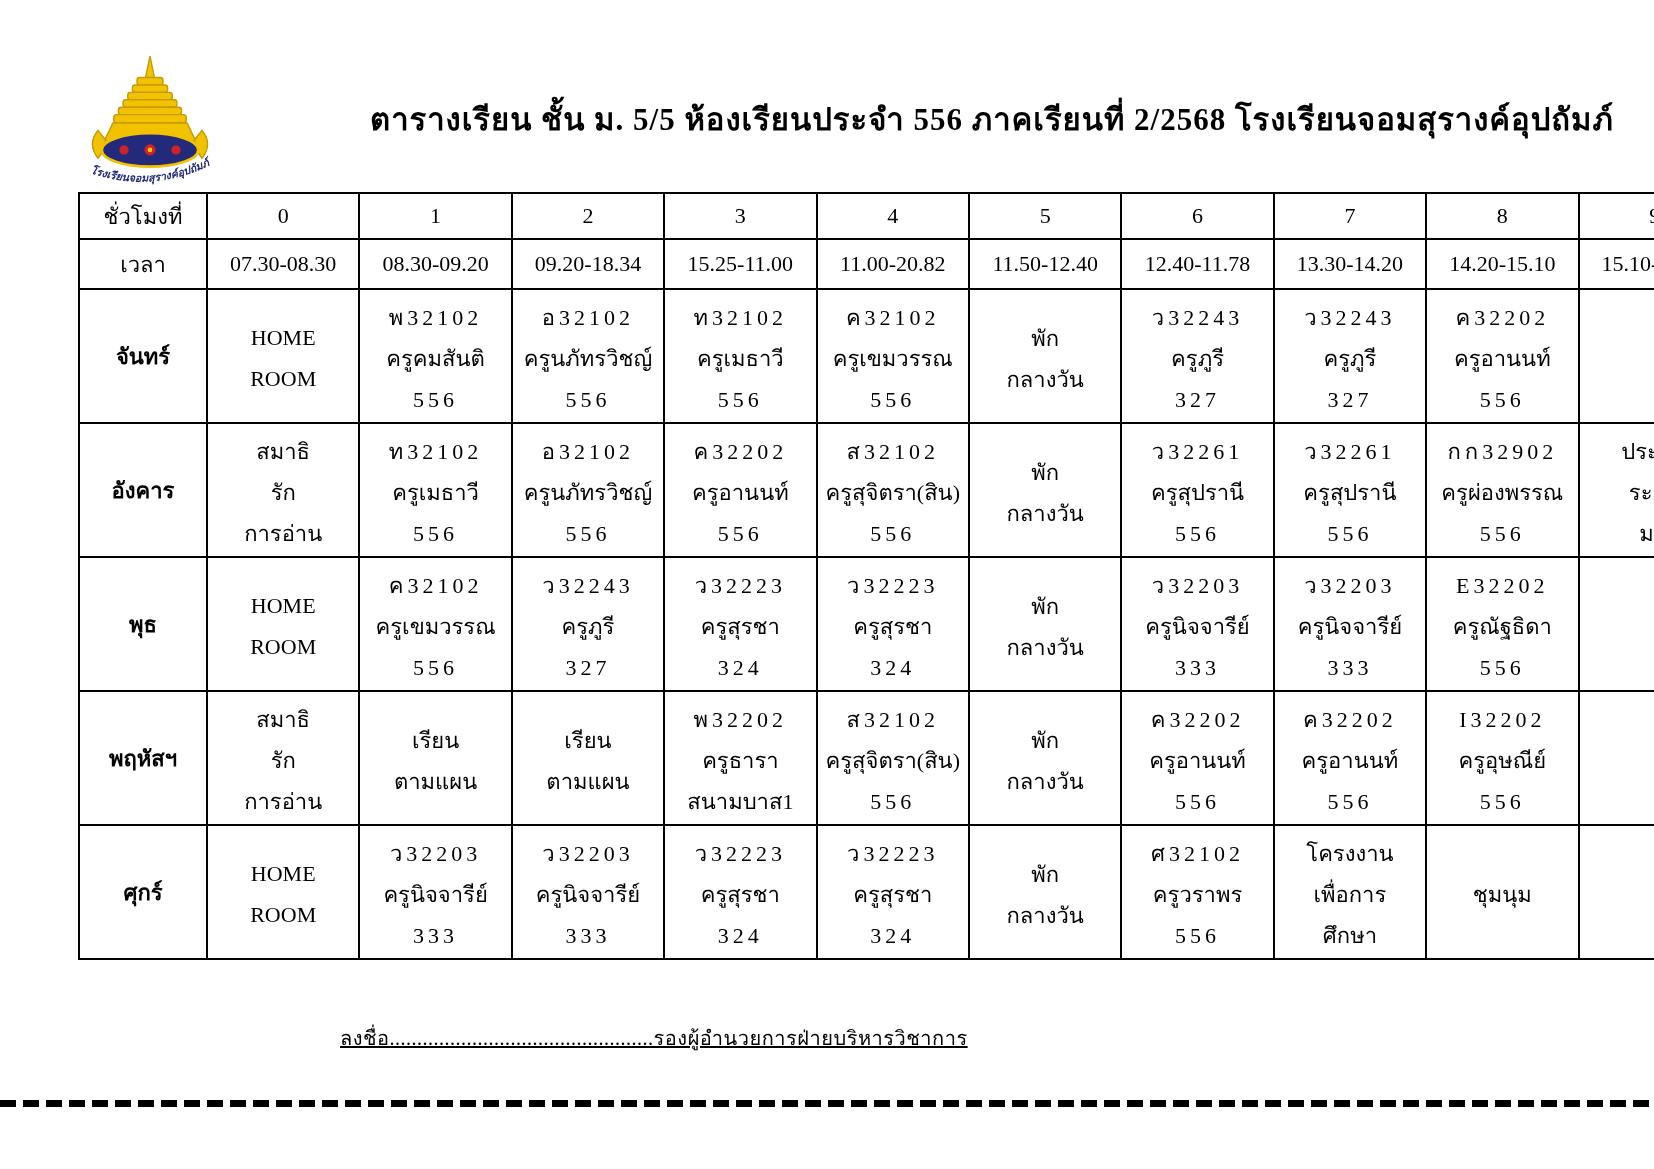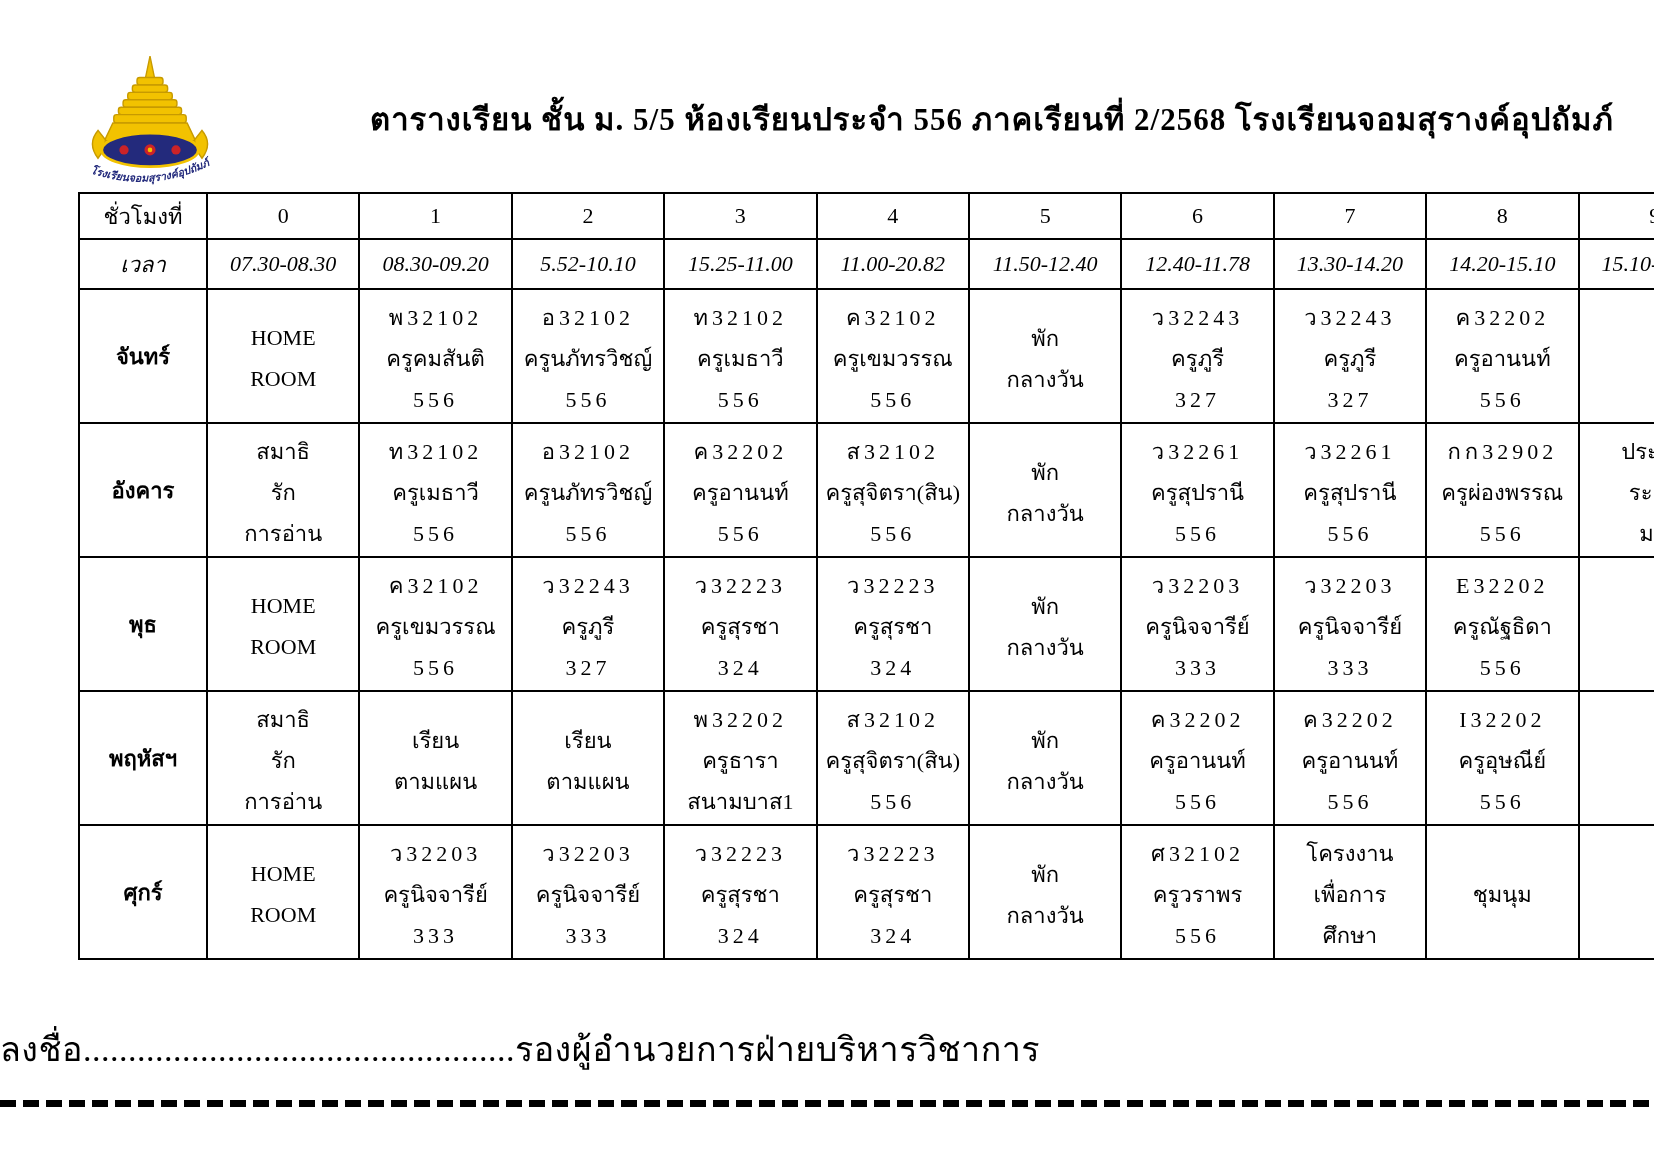--- a/index.html
+++ b/index.html
@@ -7,31 +7,31 @@
        font-family:"Liberation Serif","DejaVu Serif",serif;color:#000;}
   .page{position:absolute;inset:0;}
   .header{position:absolute;top:50px;left:85px;right:40px;height:145px;display:flex;align-items:center;}
   .logo{width:130px;height:140px;flex:0 0 auto;}
   .title{flex:1;text-align:right;font-size:31px;font-weight:bold;letter-spacing:1px;padding-bottom:8px;}
   table.timetable{position:absolute;top:192px;left:78px;width:1654px;
        border-collapse:collapse;table-layout:fixed;}
   table.timetable td{border:2px solid #000;text-align:center;vertical-align:middle;
        font-size:22px;padding:0;overflow:hidden;}
   td.colhead{height:44px;font-size:22px;}
-  td.timecell{height:48px;font-size:21px;white-space:nowrap;font-style:italic;}
+  td.timecell{height:48px;font-size:21px;white-space:nowrap;}
   td.rowhead{font-size:24px;}
   td.dayname{font-weight:bold;font-size:27px;margin-top:28px;}
   td.slot{vertical-align:top;}
   .slot-inner{display:flex;flex-direction:column;align-items:stretch;padding-top:5px;}
   .cell-line{height:41px;display:flex;align-items:center;justify-content:center;
        white-space:nowrap;font-size:22px;}
   .cell-line.spaced{letter-spacing:4px;}
   .dayrow td{height:132px;}
   .signature{position:absolute;top:1022px;left:0;width:1654px;box-sizing:border-box;
-       font-size:34px;letter-spacing:0.5px;}
+       padding-left:340px;font-size:20px;letter-spacing:0.5px;text-decoration:underline;}
   .bottom-dashes{position:absolute;top:1100px;left:0;width:1654px;height:7px;
        background:repeating-linear-gradient(90deg,#000 0 16px,#fff 16px 23px);}
 </style>
 </head>
 <body>
 
 <div class="page">
 
   <div class="header">
     <div class="logo">
@@ -91,21 +91,21 @@
           <td class="colhead">5</td>
           <td class="colhead">6</td>
           <td class="colhead">7</td>
           <td class="colhead">8</td>
           <td class="colhead">9</td>
         </tr>
         <tr>
           <td class="timecell rowhead">เวลา</td>
           <td class="timecell">07.30-08.30</td>
           <td class="timecell">08.30-09.20</td>
-          <td class="timecell">5.52-10.10</td>
+          <td class="timecell">09.20-18.34</td>
           <td class="timecell">15.25-11.00</td>
           <td class="timecell">11.00-20.82</td>
           <td class="timecell">11.50-12.40</td>
           <td class="timecell">12.40-11.78</td>
           <td class="timecell">13.30-14.20</td>
           <td class="timecell">14.20-15.10</td>
           <td class="timecell">15.10-16.00</td>
         </tr>
         <tr class="dayrow">
           <td class="rowhead dayname">จันทร์</td>

